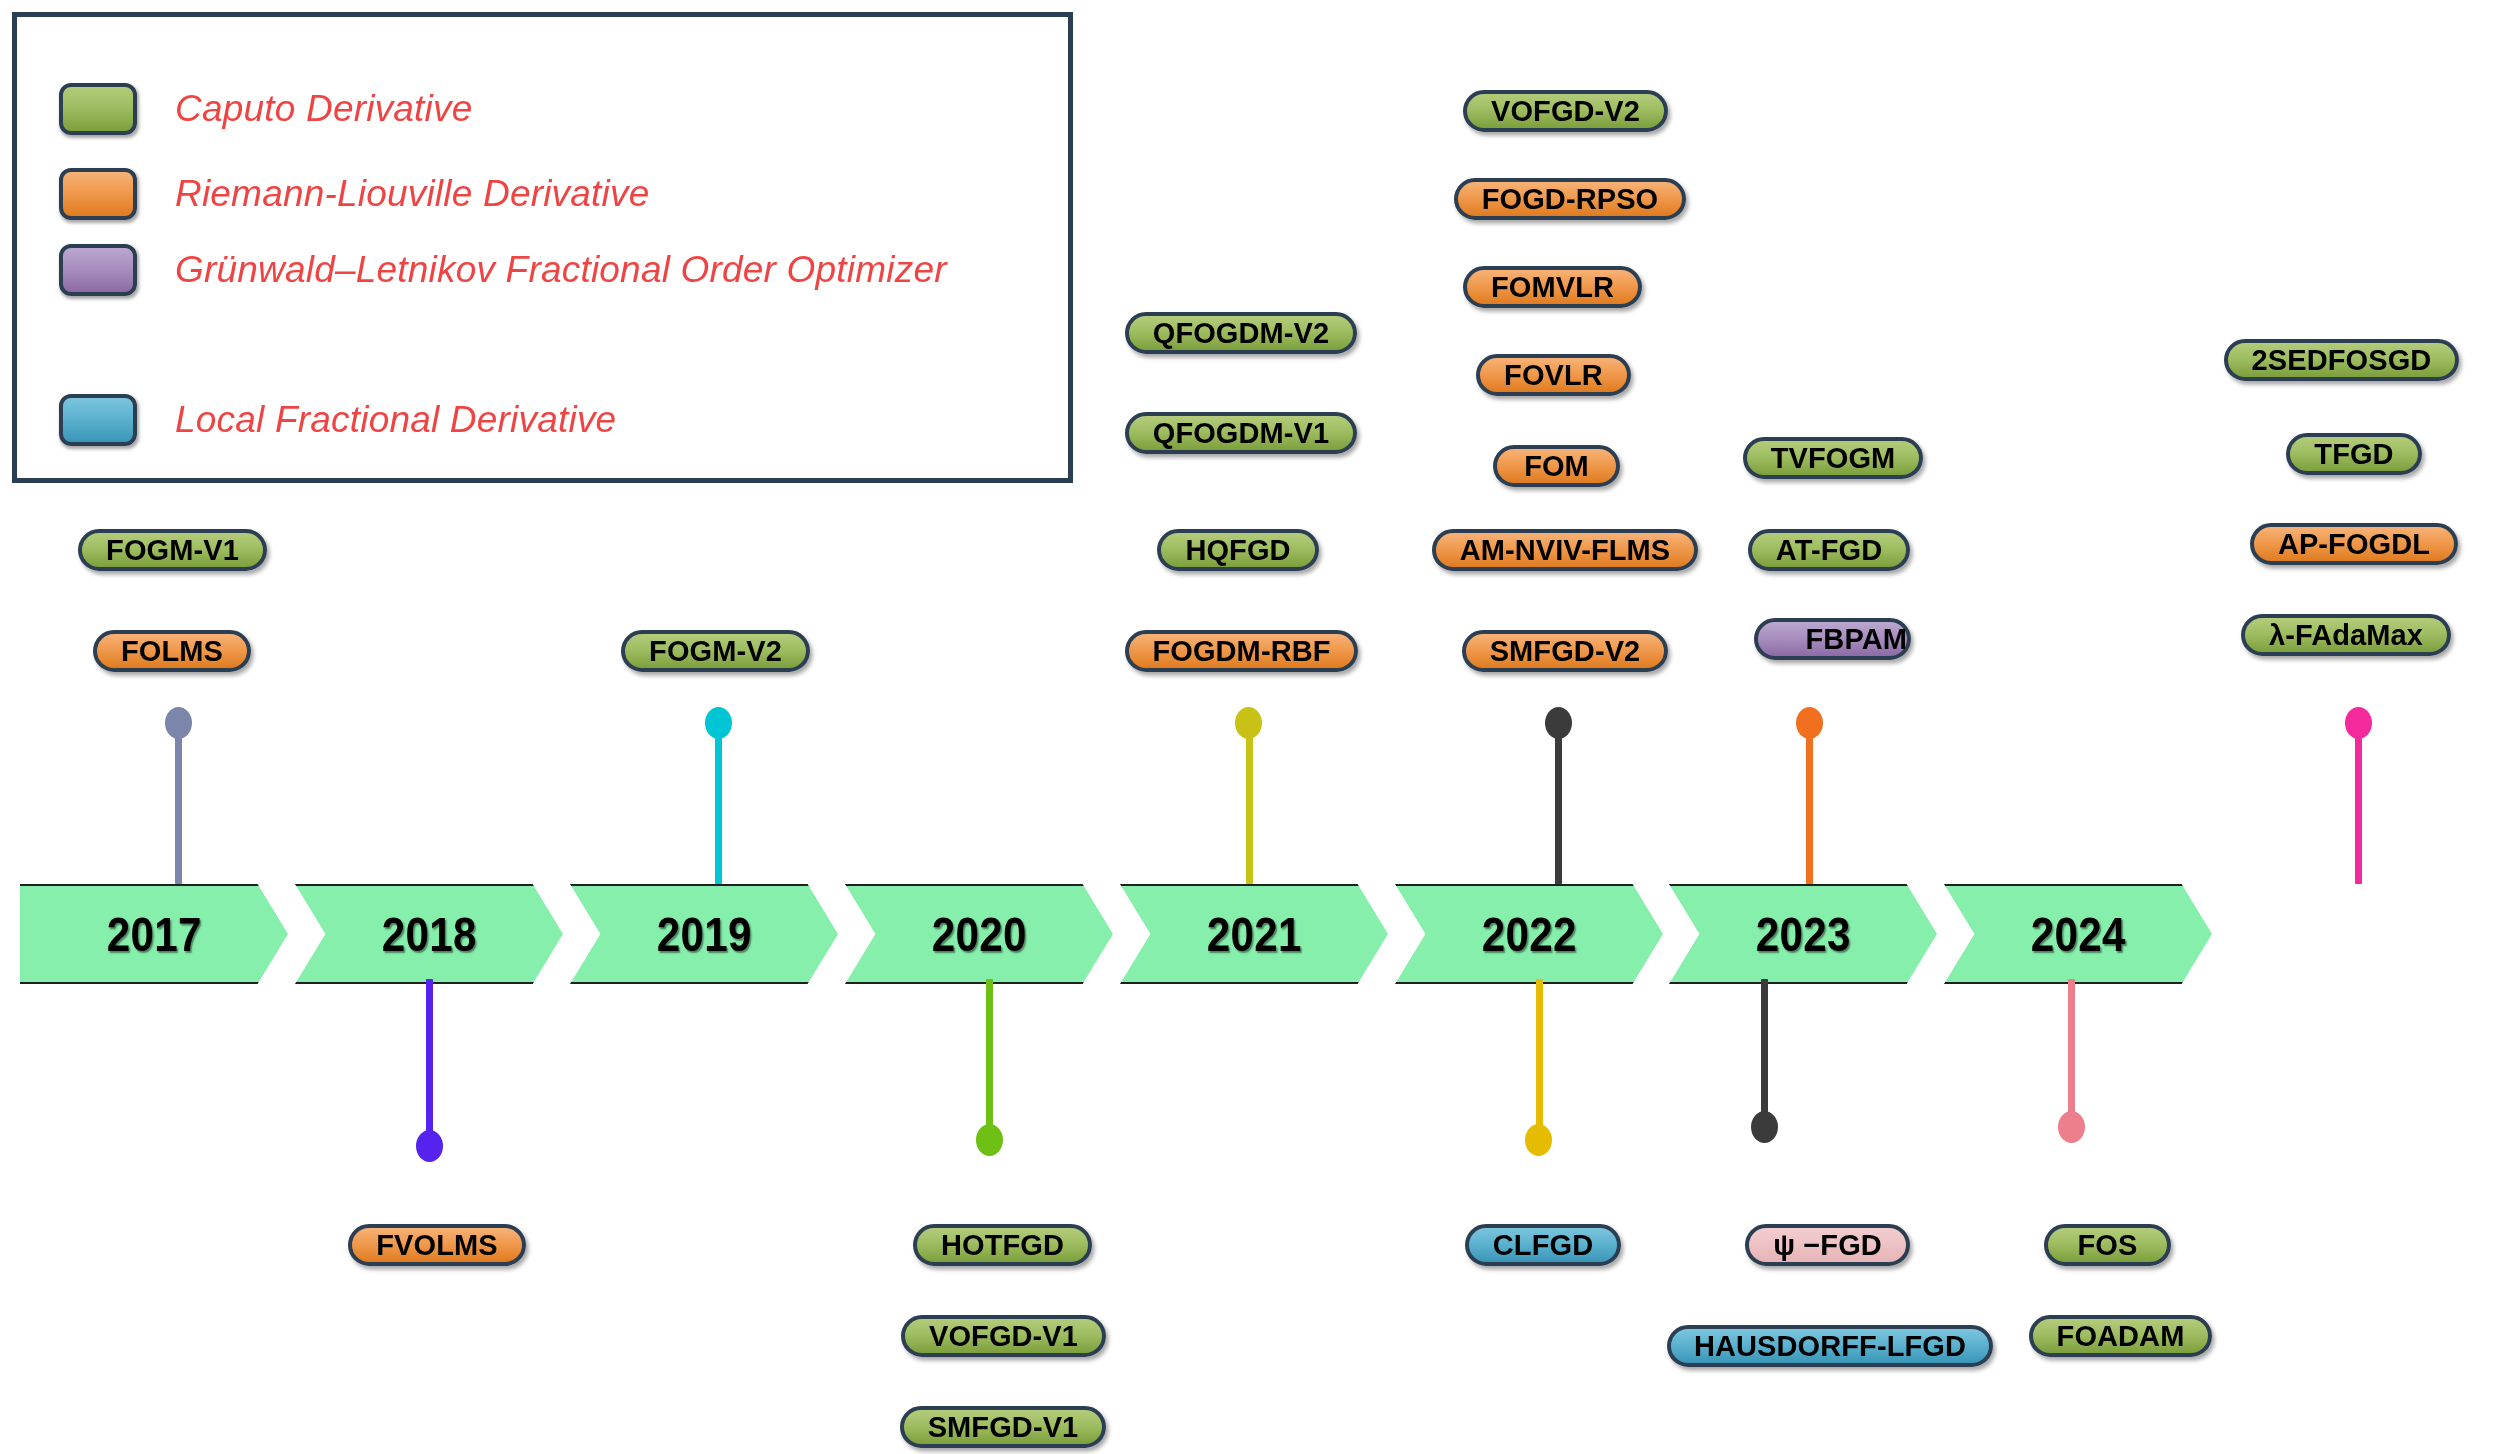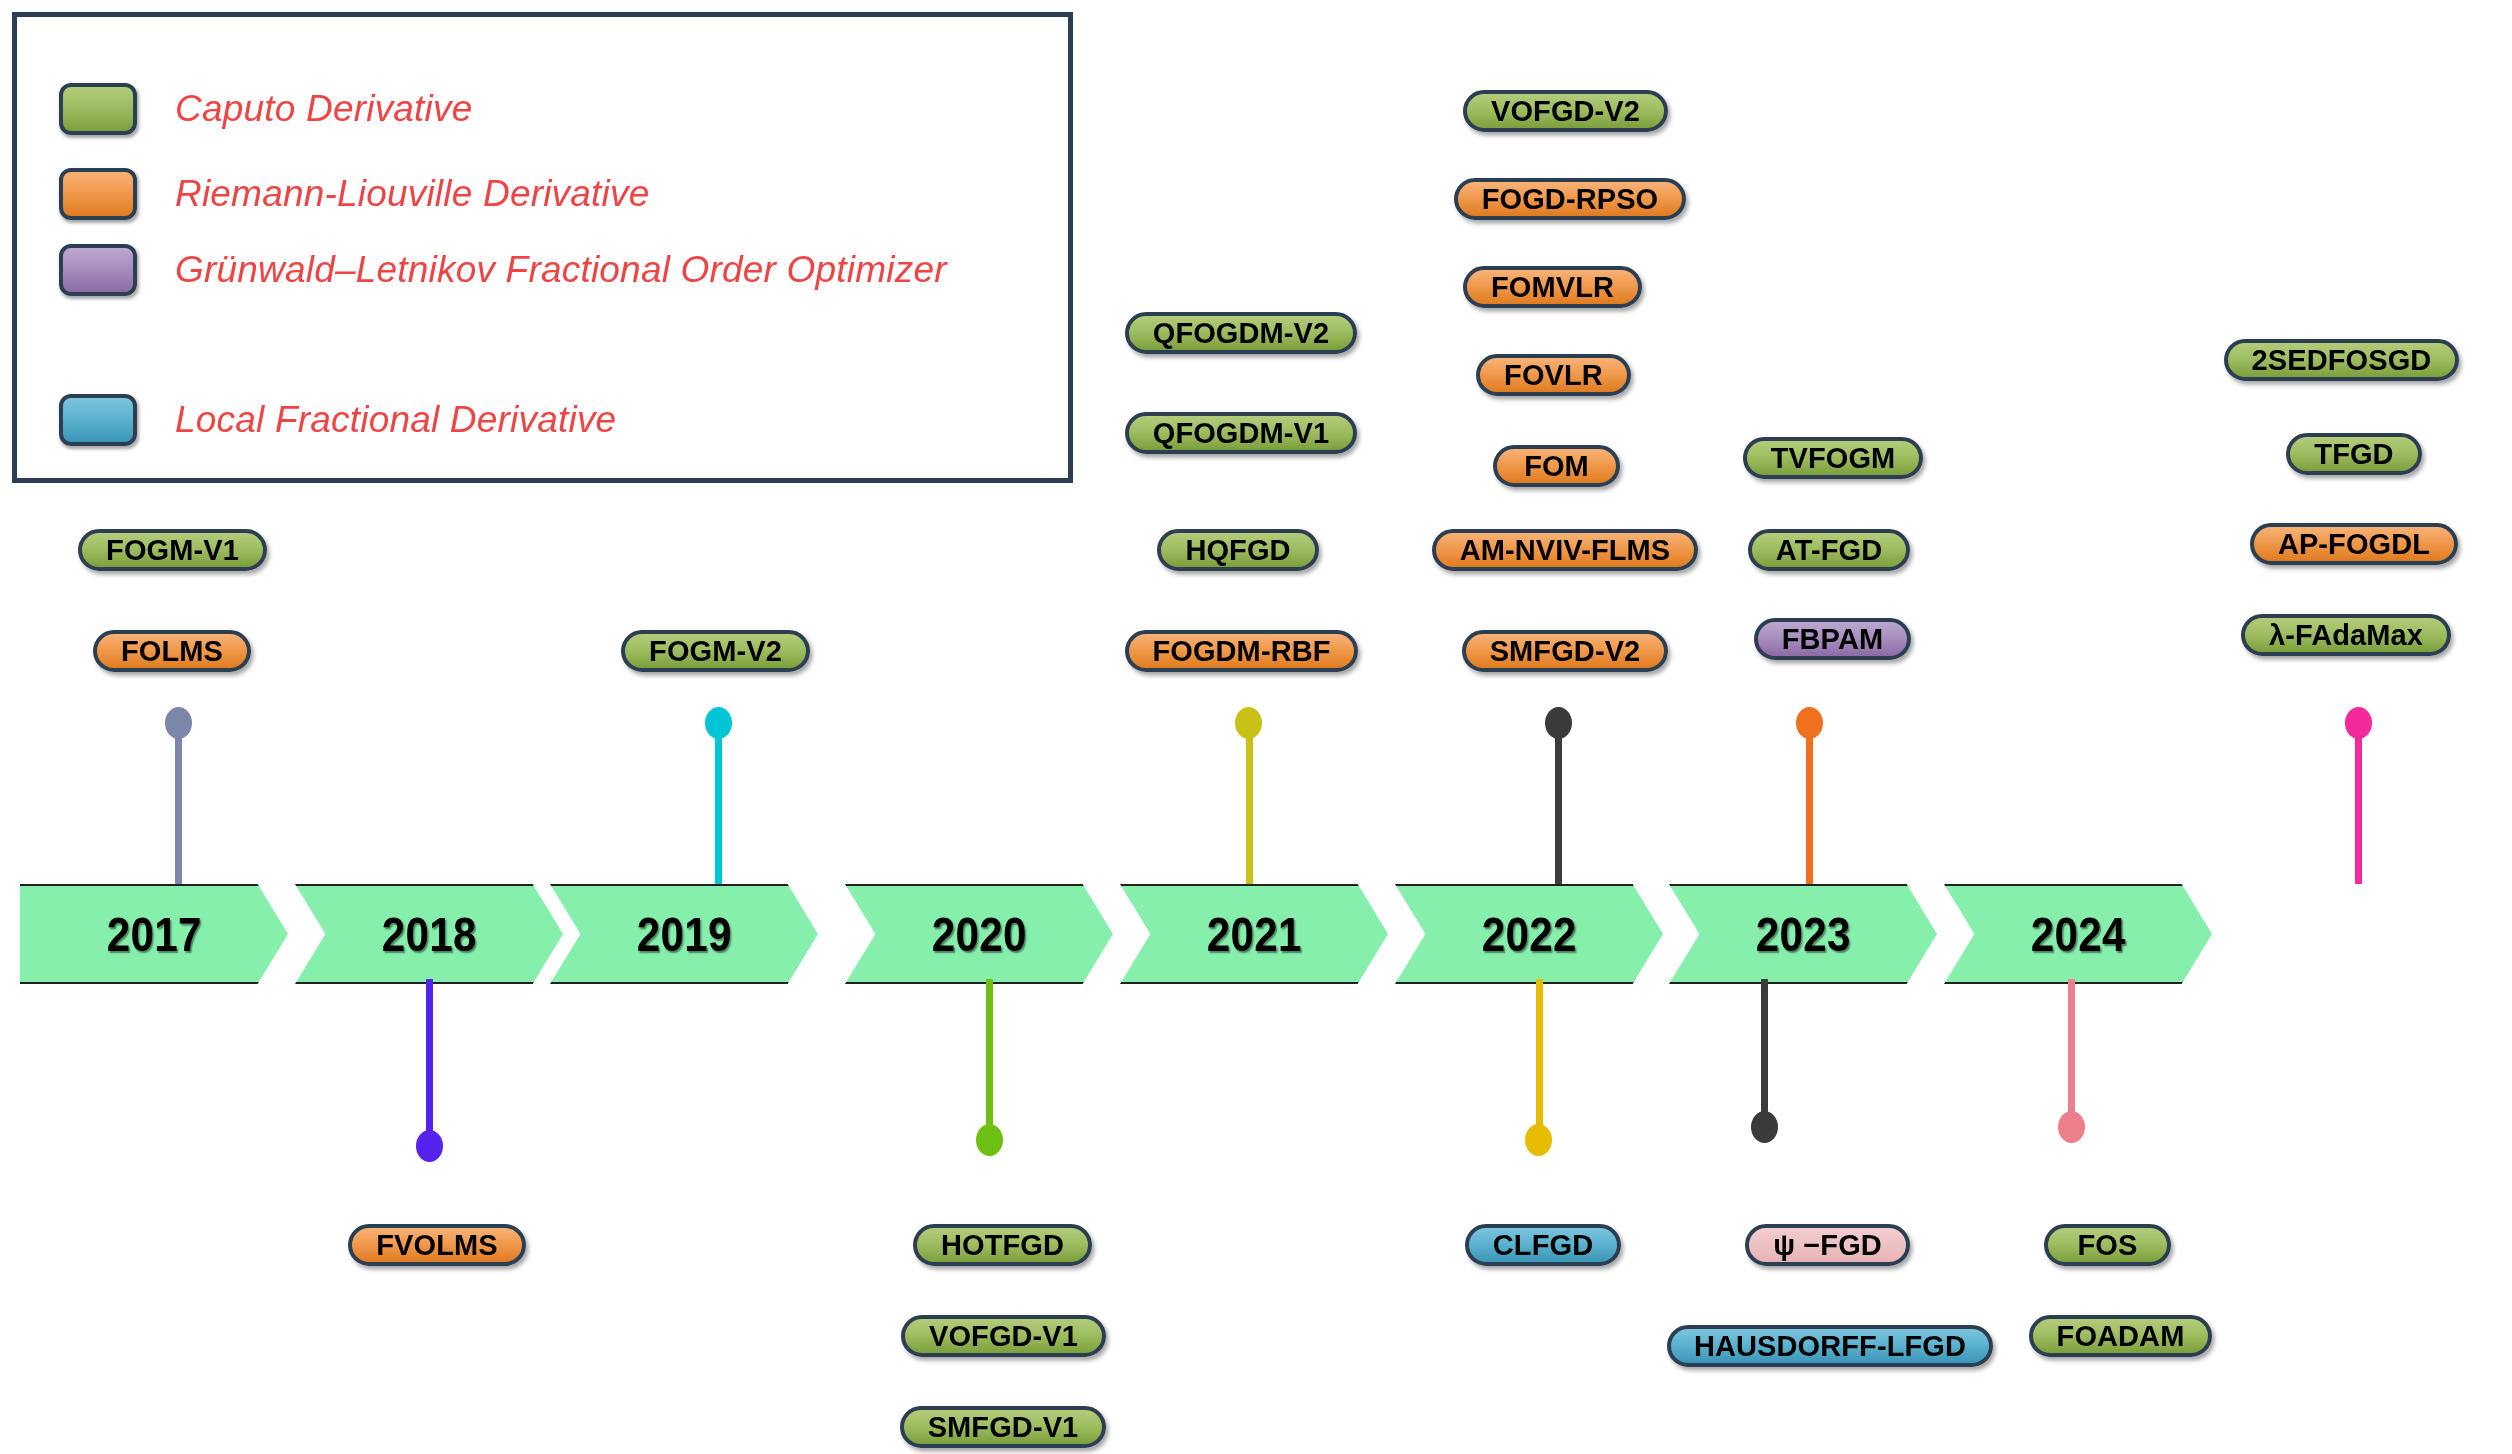--- a/index.html
+++ b/index.html
@@ -79,21 +79,21 @@
       </div>
     </div>
 
   <div id="band">
       <div class="chev" style="left: 0px; width: 268px; clip-path: polygon(0px 0px, 88.65% 0px, 100% 50%, 88.65% 100%, 0px 100%);">
         <div class="yr">2017</div>
       </div>
       <div class="chev" style="left: 275px; width: 268px; clip-path: polygon(0px 0px, 88.65% 0px, 100% 50%, 88.65% 100%, 0px 100%, 11.35% 50%);">
         <div class="yr">2018</div>
       </div>
-      <div class="chev" style="left: 530px; width: 268px; clip-path: polygon(0px 0px, 88.65% 0px, 100% 50%, 88.65% 100%, 0px 100%, 11.35% 50%);">
+      <div class="chev" style="left: 550px; width: 268px; clip-path: polygon(0px 0px, 88.65% 0px, 100% 50%, 88.65% 100%, 0px 100%, 11.35% 50%);">
         <div class="yr">2019</div>
       </div>
       <div class="chev" style="left: 825px; width: 268px; clip-path: polygon(0px 0px, 88.65% 0px, 100% 50%, 88.65% 100%, 0px 100%, 11.35% 50%);">
         <div class="yr">2020</div>
       </div>
       <div class="chev" style="left: 1100px; width: 268px; clip-path: polygon(0px 0px, 88.65% 0px, 100% 50%, 88.65% 100%, 0px 100%, 11.35% 50%);">
         <div class="yr">2021</div>
       </div>
       <div class="chev" style="left: 1375px; width: 268px; clip-path: polygon(0px 0px, 88.65% 0px, 100% 50%, 88.65% 100%, 0px 100%, 11.35% 50%);">
         <div class="yr">2022</div>
@@ -187,21 +187,21 @@
       </div>
       <div class="pill c-local" style="width: 156px; left: 1465px; top: 1224px;">
         <span>CLFGD</span>
       </div>
       <div class="pill c-caputo" style="width: 180px; left: 1743px; top: 437px;">
         <span>TVFOGM</span>
       </div>
       <div class="pill c-caputo" style="width: 162px; left: 1748px; top: 529px;">
         <span>AT-FGD</span>
       </div>
-      <div class="pill c-gl" style="width: 157px; left: 1754px; top: 618px;">
+      <div class="pill c-gl" style="width: 157px; left: 1754px; top: 618px; justify-content: flex-end;">
         <span>FBPAM</span>
       </div>
       <div class="pill c-gen" style="width: 165px; left: 1745px; top: 1224px;">
         <span>ψ −FGD</span>
       </div>
       <div class="pill c-local" style="width: 326px; left: 1667px; top: 1325px;">
         <span>HAUSDORFF-LFGD</span>
       </div>
       <div class="pill c-caputo" style="width: 127px; left: 2044px; top: 1224px;">
         <span>FOS</span>

